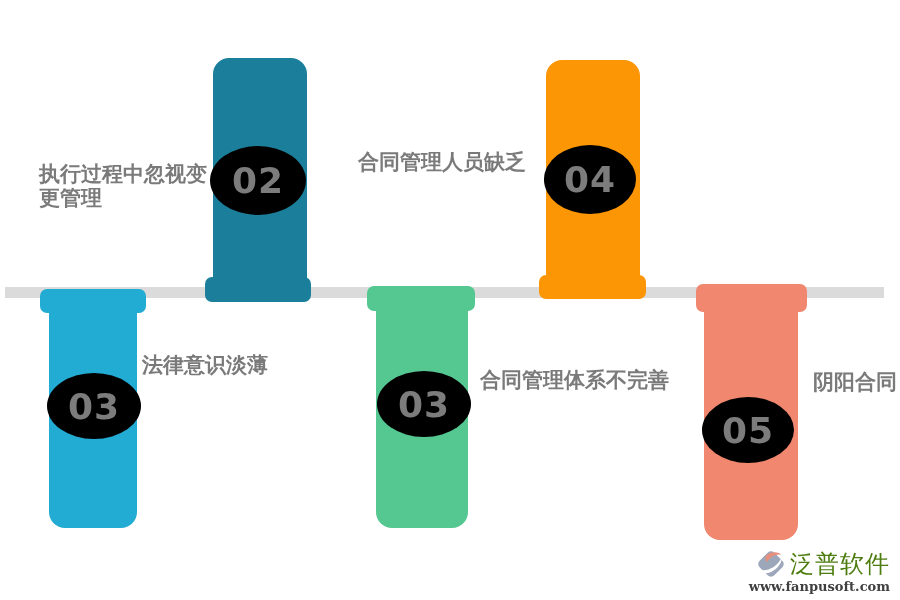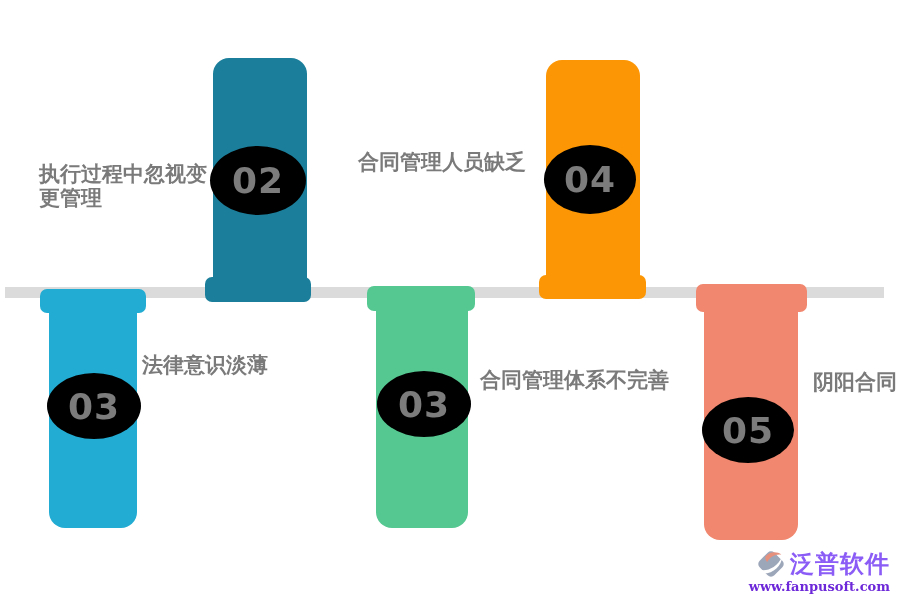--- a/index.html
+++ b/index.html
@@ -53,28 +53,28 @@
     font-size: 21px;
     line-height: 24px;
     white-space: nowrap;
   }
   .lbl.wrap { white-space: normal; width: 172px; }
 
   
   .wm { right: 10px; bottom: 6px; width: 150px; text-align: right; z-index: 6; }
   .wm-top { display: flex; align-items: center; justify-content: flex-end; gap: 2px; }
   .wm-brand {
-    color: #8b5cf6;
-    font-weight: bold;
+    color: #4d7c0f;
+    font-weight: normal;
     font-size: 24px;
     letter-spacing: 1px;
     white-space: nowrap;
   }
   .wm-url {
-    color: #6d28d9;
+    color: #404040;
     font-weight: bold;
     font-size: 13px;
     font-family: "DejaVu Serif", "Liberation Serif", serif;
     margin-top: -2px;
     white-space: nowrap;
   }
 </style>
 </head>
 <body>
 

